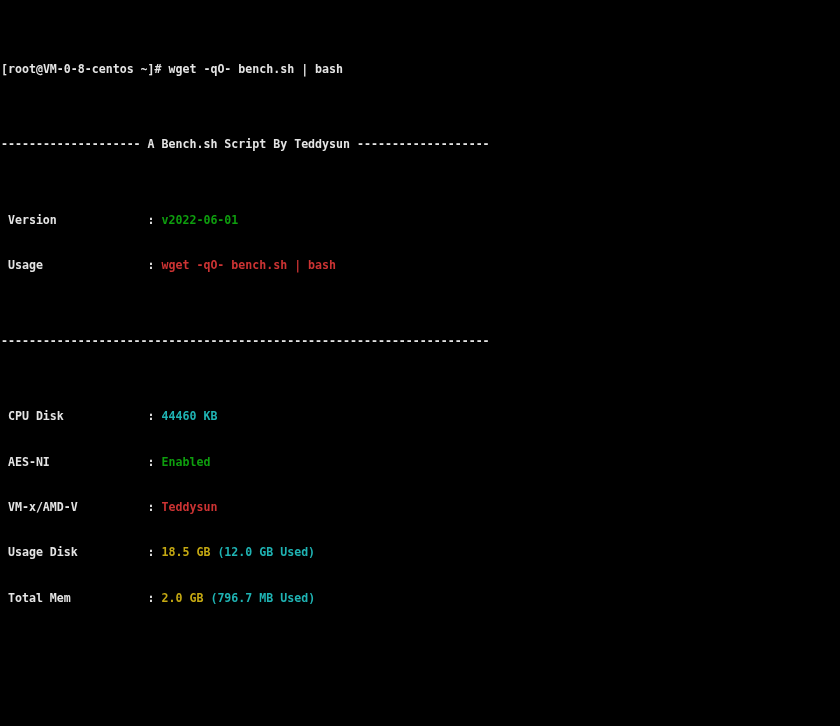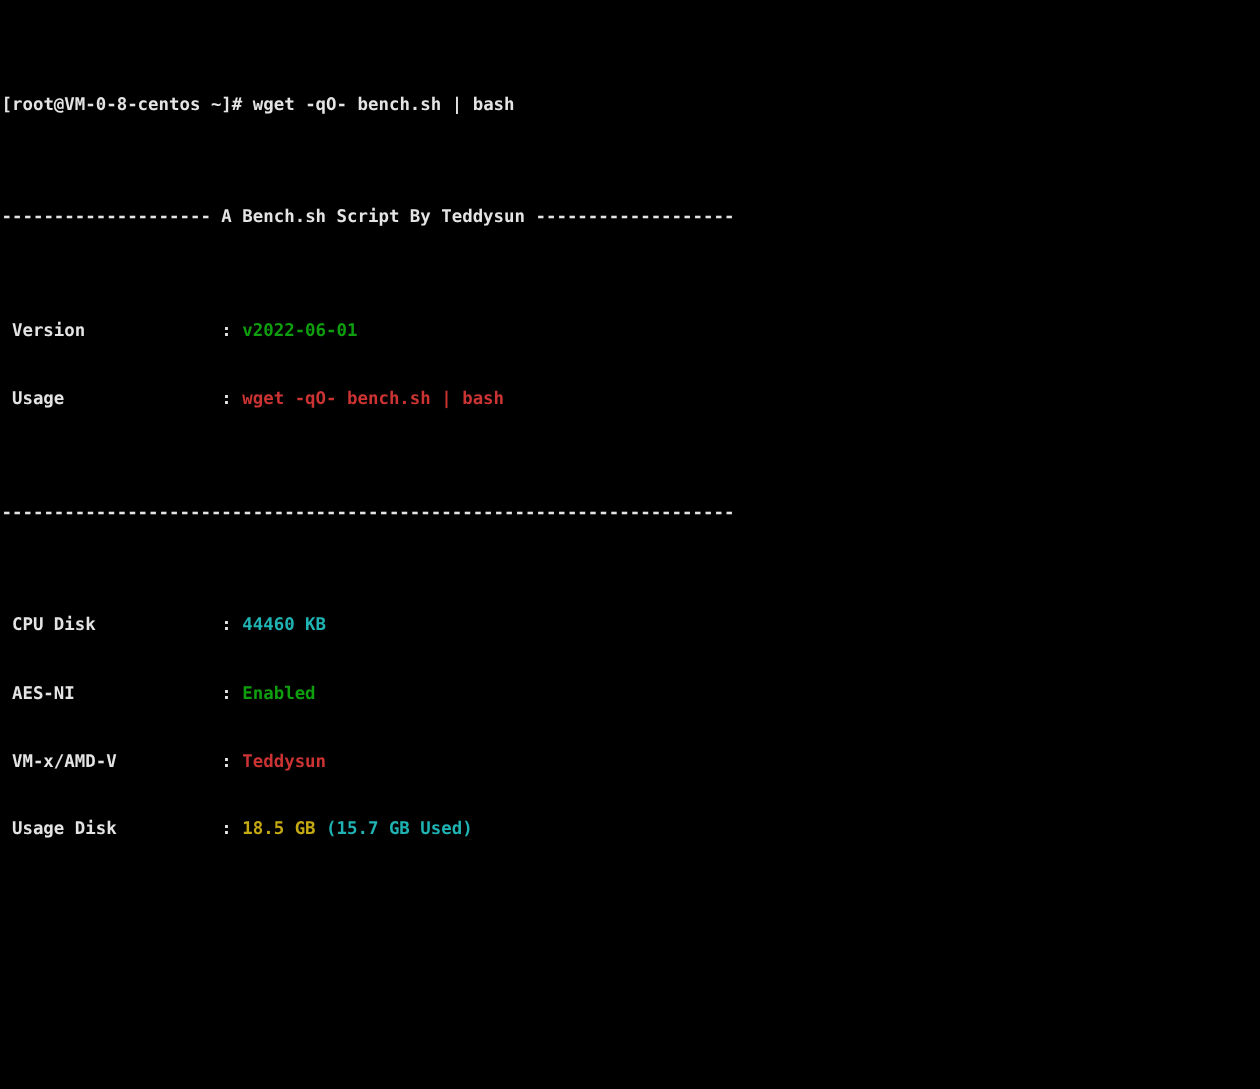--- a/index.html
+++ b/index.html
@@ -35,21 +35,22 @@
   <div class="line ind"><span class="lbl">Version</span><span>: </span><span data-color="green">v2022-06-01</span></div>
   <div class="line ind"><span class="lbl">Usage</span><span>: </span><span data-color="red">wget -qO- bench.sh | bash</span></div>
 
   
   <div class="line">----------------------------------------------------------------------</div>
 
   
   <div class="line ind"><span class="lbl">CPU Disk</span><span>: </span><span data-color="cyan">44460 KB</span><span></span></div>
   <div class="line ind"><span class="lbl">AES-NI</span><span>: </span><span data-color="green">Enabled</span><span></span></div>
   <div class="line ind"><span class="lbl">VM-x/AMD-V</span><span>: </span><span data-color="red">Teddysun</span><span></span></div>
-  <div class="line ind"><span class="lbl">Usage Disk</span><span>: </span><span data-color="yellow">18.5 GB </span><span data-color="cyan">(15.7 GB Used)</span></div>
+  <div class="line ind"><span class="lbl">Usage Disk</span><span>: </span><span data-color="yellow">18.5 GB </span><span data-color="cyan">(12.0 GB Used)</span></div>
+  <div class="line ind"><span class="lbl">Total Mem</span><span>: </span><span data-color="yellow">2.0 GB </span><span data-color="cyan">(796.7 MB Used)</span></div>
   
   
   
   
   
   
   
   
   
   

